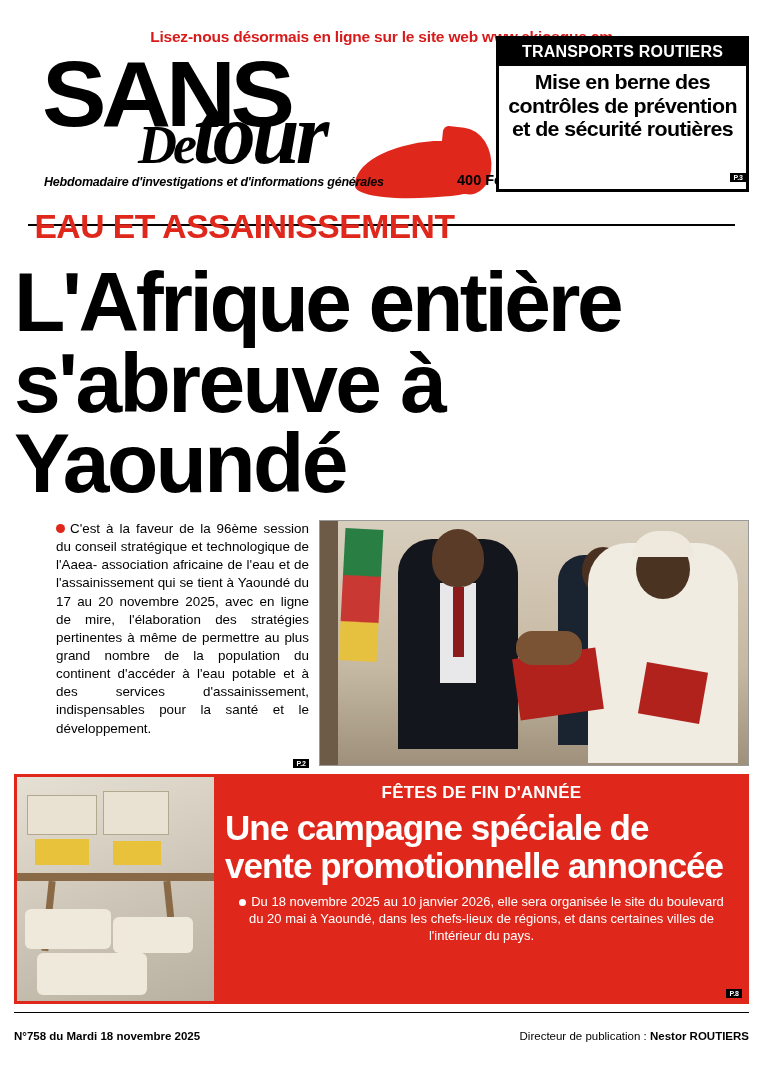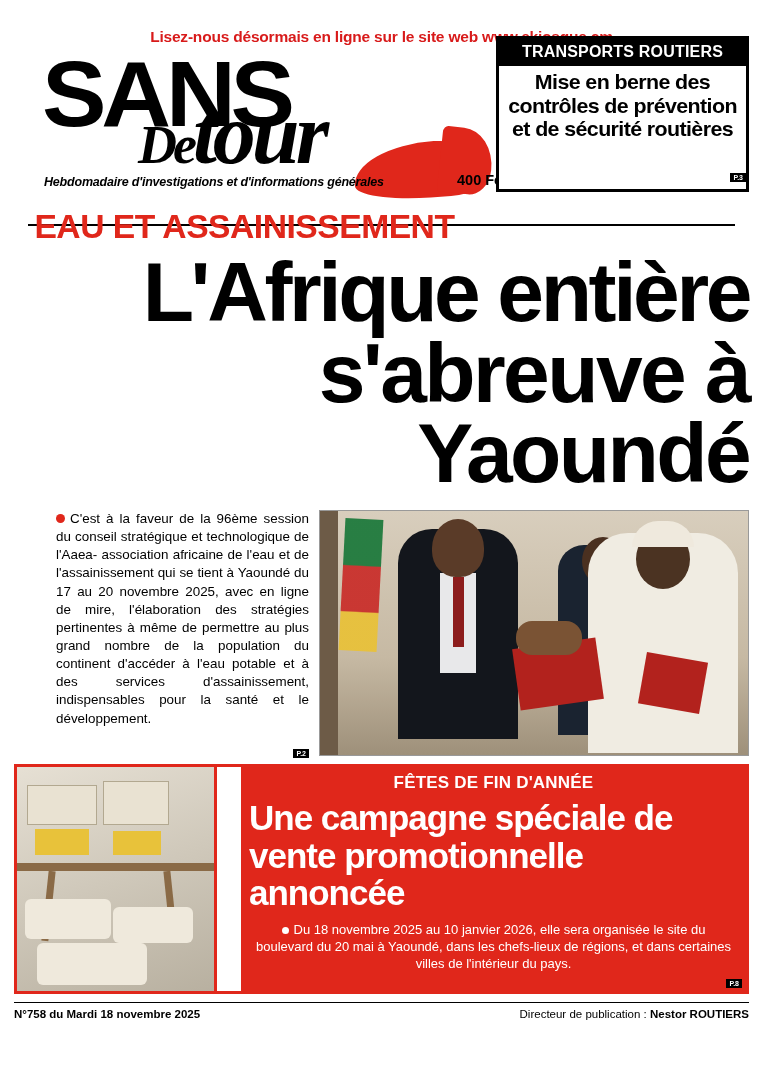--- a/index.html
+++ b/index.html
@@ -183,22 +183,22 @@
     font-weight: bold;
     font-size: 33px;
     letter-spacing: -0.5px;
     padding-left: 20px;
     transform: scaleX(1.02);
     transform-origin: left center;
   }
 
   
   .headline {
-    margin-top: 6px;
-    text-align: right;
+    margin-top: 16px;
+    text-align: left;
     font-weight: bold;
     font-size: 84px;
     line-height: 0.96;
     letter-spacing: -3.4px;
     color: #000;
     transform: scaleX(1.0);
   }
   .headline .l2 { letter-spacing: -2.6px; }
 
   
@@ -296,21 +296,20 @@
     position: absolute; left: 196px; top: 110px; width: 66px; height: 34px;
     background: #7a5334; border-radius: 16px;
   }
 
   
   .bottom {
     display: flex;
     margin-top: 8px;
     height: 230px;
     border: 3px solid #e0271b;
-    gap: 24px;
   }
   .bottomPhoto {
     width: 200px;
     position: relative;
     overflow: hidden;
     border-right: 3px solid #e0271b;
     background: #cfc8bb;
   }
   .bp-bg { position:absolute; inset:0; background: linear-gradient(160deg,#e6e0d4,#b8b0a0); }
   .bp-crate { position:absolute; background:#e9e2d2; border:1px solid #b2a890; }
@@ -351,21 +350,21 @@
     display: inline-block;
     width: 7px; height: 7px; border-radius: 50%;
     background: #fff; margin-right: 5px;
   }
   .p8badge { right: 4px; bottom: 3px; background:#000; }
 
   
   .footer {
     margin-top: 8px;
     border-top: 1.5px solid #000;
-    padding-top: 5px;
+    padding-top: 17px;
     display: flex;
     justify-content: space-between;
     font-size: 11.5px;
     font-weight: bold;
   }
   .footer .right { font-weight: normal; }
   .footer .right b { font-weight: bold; }
 </style>
 </head>
 <body>

